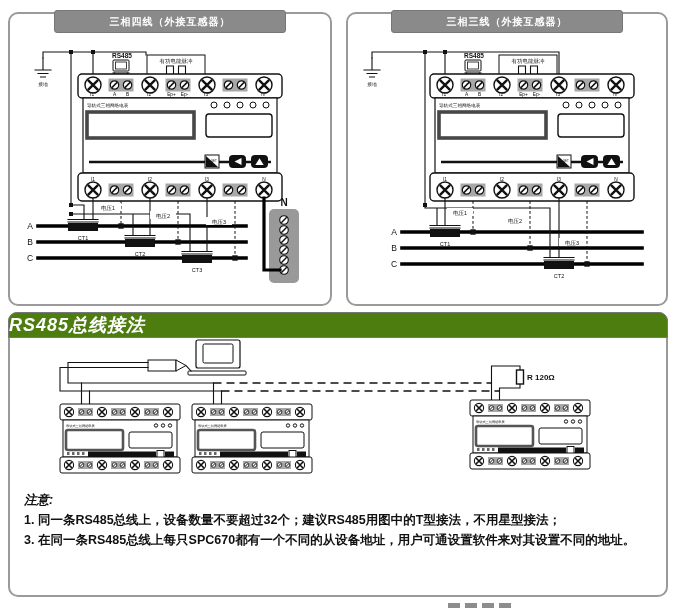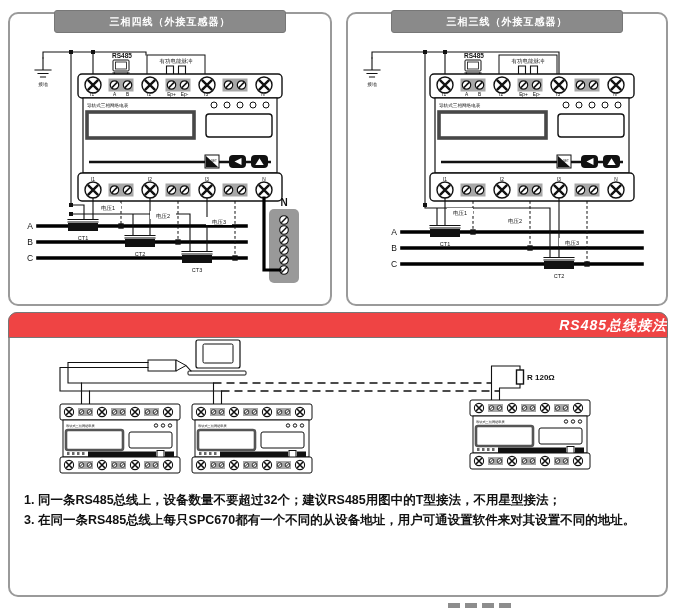--- a/index.html
+++ b/index.html
@@ -5,23 +5,23 @@
   html,body{margin:0;padding:0;}
   body{width:676px;height:608px;position:relative;background:#fff;overflow:hidden;
        font-family:"Liberation Sans",sans-serif;}
   .panel{position:absolute;border:2px solid #9a9a9a;border-radius:10px;background:#fff;box-sizing:border-box;}
   #p-fourwire{left:8px;top:12px;width:324px;height:294px;}
   #p-threewire{left:346px;top:12px;width:322px;height:294px;}
   #p-bus{left:8px;top:312px;width:660px;height:285px;}
   .cap{position:absolute;top:-4px;left:50%;transform:translateX(-50%);width:230px;height:21px;
        background:#8a8a8a;border:1px solid #777;border-radius:3px;color:#fff;font-size:10px;
        font-weight:bold;text-align:center;line-height:21px;letter-spacing:1px;}
-  .bus-cap{position:absolute;top:-2px;left:-2px;right:-2px;height:24px;background:#ef4444;
-       border:1px solid #777;border-radius:9px 9px 0 0;color:#fff;font-size:14px;font-weight:bold;
-       font-style:italic;text-align:right;line-height:24px;letter-spacing:1px;}
+  .bus-cap{position:absolute;top:-2px;left:-2px;right:-2px;height:24px;background:#4d7c0f;
+       border:1px solid #777;border-radius:9px 9px 0 0;color:#fff;font-size:18px;font-weight:bold;
+       font-style:italic;text-align:left;line-height:24px;letter-spacing:1px;}
   svg.diagram{position:absolute;left:0;top:0;}
   svg text{font-family:"Liberation Sans",sans-serif;fill:#111;}
   .blk{fill:#fff;stroke:#111;stroke-width:1.4;}
   .blk2{fill:#fff;stroke:#111;stroke-width:1.2;}
   .blk3{fill:#fff;stroke:#111;stroke-width:1;}
   .ln{fill:none;stroke:#111;stroke-width:1.1;stroke-linecap:square;}
   .thick{fill:none;stroke:#000;stroke-width:3.2;stroke-linecap:square;}
   .phl{fill:none;stroke:#000;stroke-width:3.6;stroke-linecap:square;}
   .dsh{fill:none;stroke:#111;stroke-width:1;stroke-dasharray:2.8 2.2;}
   .busdsh{fill:none;stroke:#111;stroke-width:1.4;stroke-dasharray:8 5;}
@@ -297,20 +297,21 @@
 
     <path class="ln" d="M481.5,86 V52 H510 V56 M510,70 V74 H489.5 M489.5,74 V86"></path>
     <rect x="506.5" y="56" width="7" height="14" fill="#fff" stroke="#111" stroke-width="1.4"></rect>
     <text x="517" y="66" font-size="8" font-weight="bold">R 120Ω</text>
 
     <use href="#small-meter" x="50" y="90"></use>
     <use href="#small-meter" x="182" y="90"></use>
     <use href="#small-meter" x="460" y="86"></use>
   </svg>
   <div class="notes">
+    <div class="nt">注意:</div>
     <div>1. 同一条RS485总线上，设备数量不要超过32个；建议RS485用图中的T型接法，不用星型接法；</div>
     <div>3. 在同一条RS485总线上每只SPC670都有一个不同的从设备地址，用户可通设置软件来对其设置不同的地址。</div>
   </div>
   <div class="bus-cap">RS485总线接法</div>
 </div>
 
 <div class="cutfrag">
     <span></span>
     <span></span>
     <span></span>

